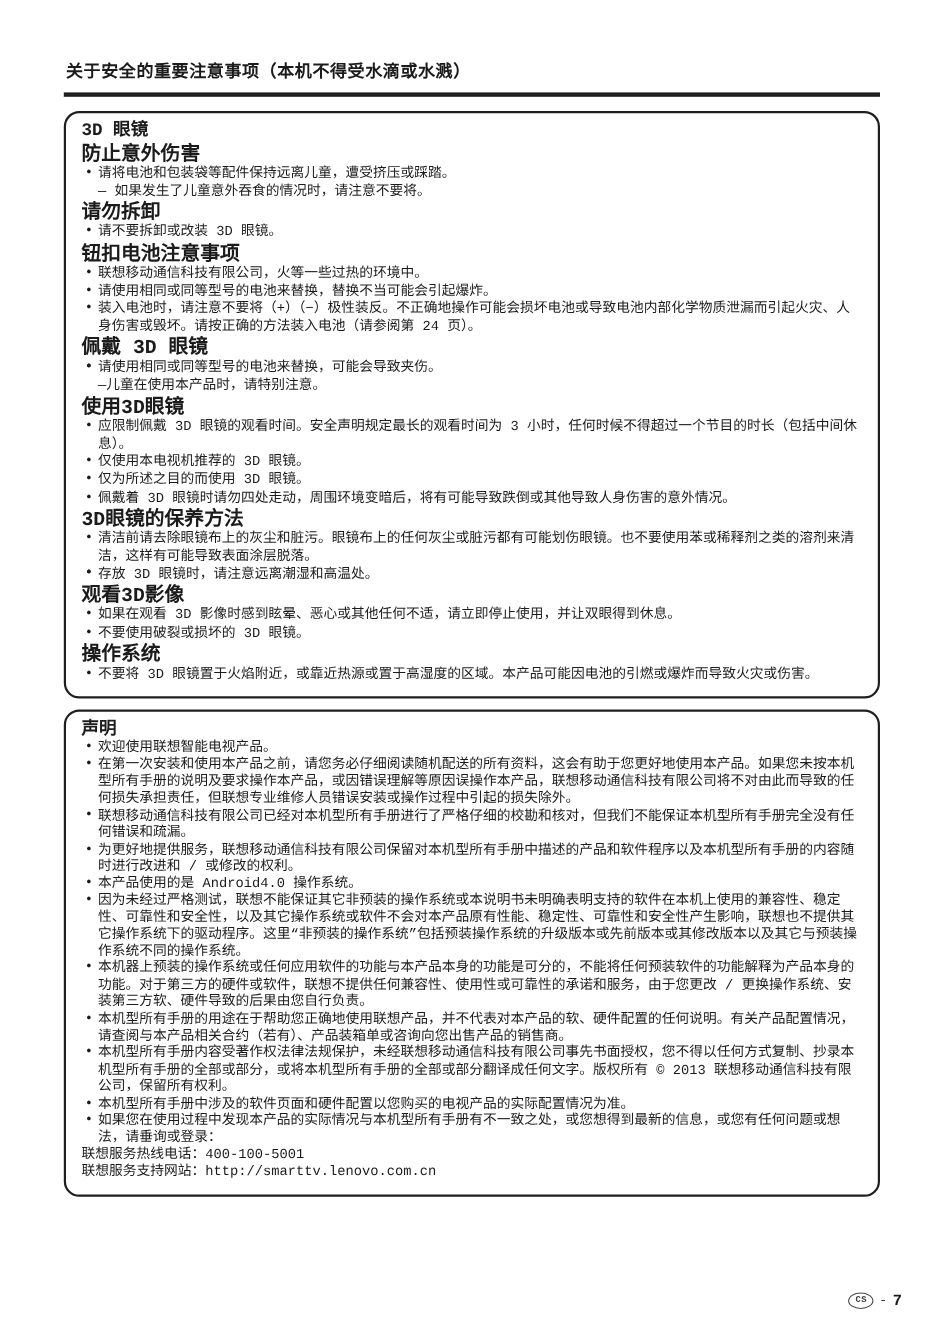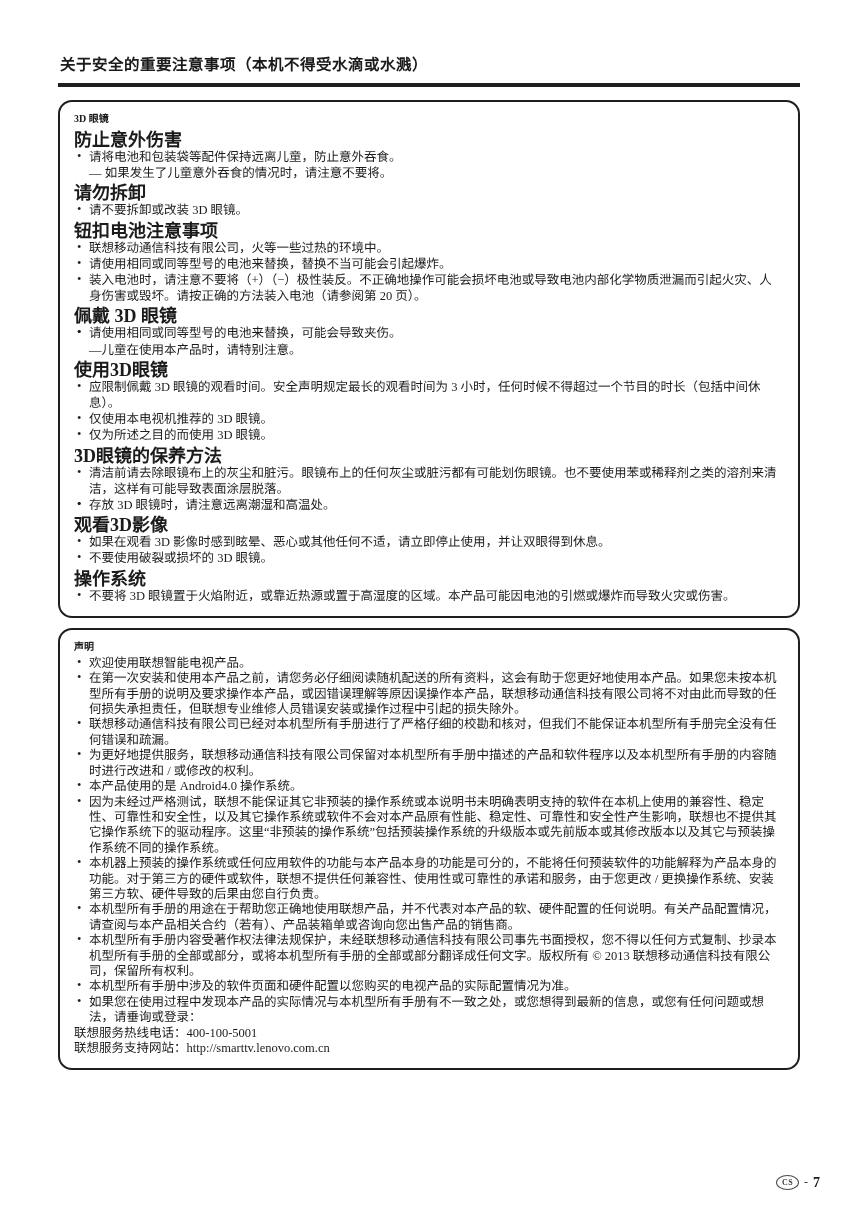--- a/index.html
+++ b/index.html
@@ -2,21 +2,21 @@
 <html lang="zh-CN"><head>
 <meta charset="utf-8">
 <style>
   html, body { margin: 0; padding: 0; background: #ffffff; }
   .page {
     position: relative;
     width: 860px;
     height: 1215px;
     background: #ffffff;
     color: #1b1b1b;
-    font-family: Liberation Serif, serif;
+    font-family: Liberation Mono, monospace;
     overflow: hidden;
     box-sizing: border-box;
   }
   .content { padding: 52px 60px 0 58px; }
   .page-title {
     font-size: 15.5px;
     font-weight: bold;
     margin: 0 0 9px 2px;
     letter-spacing: 0.5px;
   }
@@ -28,21 +28,21 @@
   .box {
     border: 2px solid #1f1f1f;
     border-radius: 14px;
     padding: 7px 14px 12px 14px;
     font-size: 12.5px;
     line-height: 16.2px;
     background: #ffffff;
   }
   .box--statement { margin-top: 10px; line-height: 15.4px; }
   .box-title {
-    font-size: 10px;
+    font-size: 16px;
     font-weight: bold;
     line-height: 19px;
   }
   .sec-h {
     font-weight: bold;
     font-size: 18px;
     margin-top: 4px;
     line-height: 17px;
   }
   .li { position: relative; padding-left: 15px; }
@@ -82,21 +82,21 @@
     <h1 class="page-title">关于安全的重要注意事项（本机不得受水滴或水溅）</h1>
     <div class="title-rule"></div>
 
     <section class="box">
       <div class="box-title">3D 眼镜</div>
 
       <div class="sec">
         <div class="sec-h">防止意外伤害</div>
         <div class="li">
           <span class="mk">•</span>
-          <span class="li-t">请将电池和包装袋等配件保持远离儿童，防止意外吞食。</span>
+          <span class="li-t">请将电池和包装袋等配件保持远离儿童，遭受挤压或踩踏。</span>
         </div>
         <div class="li li--dash">
           <span class="li-t">— 如果发生了儿童意外吞食的情况时，请注意不要将。</span>
         </div>
       </div>
 
       <div class="sec">
         <div class="sec-h">请勿拆卸</div>
         <div class="li">
           <span class="mk">•</span>
@@ -109,21 +109,21 @@
         <div class="li">
           <span class="mk">•</span>
           <span class="li-t">联想移动通信科技有限公司，火等一些过热的环境中。</span>
         </div>
         <div class="li">
           <span class="mk">•</span>
           <span class="li-t">请使用相同或同等型号的电池来替换，替换不当可能会引起爆炸。</span>
         </div>
         <div class="li">
           <span class="mk">•</span>
-          <span class="li-t">装入电池时，请注意不要将（+）（−）极性装反。不正确地操作可能会损坏电池或导致电池内部化学物质泄漏而引起火灾、人身伤害或毁坏。请按正确的方法装入电池（请参阅第 20 页）。</span>
+          <span class="li-t">装入电池时，请注意不要将（+）（−）极性装反。不正确地操作可能会损坏电池或导致电池内部化学物质泄漏而引起火灾、人身伤害或毁坏。请按正确的方法装入电池（请参阅第 24 页）。</span>
         </div>
       </div>
 
       <div class="sec">
         <div class="sec-h">佩戴 3D 眼镜</div>
         <div class="li">
           <span class="mk">•</span>
         </div>
         <div class="li">
           <span class="mk">•</span>
@@ -143,20 +143,21 @@
         <div class="li">
           <span class="mk">•</span>
           <span class="li-t">仅使用本电视机推荐的 3D 眼镜。</span>
         </div>
         <div class="li">
           <span class="mk">•</span>
           <span class="li-t">仅为所述之目的而使用 3D 眼镜。</span>
         </div>
         <div class="li">
           <span class="mk">•</span>
+          <span class="li-t">佩戴着 3D 眼镜时请勿四处走动，周围环境变暗后，将有可能导致跌倒或其他导致人身伤害的意外情况。</span>
         </div>
       </div>
 
       <div class="sec">
         <div class="sec-h">3D眼镜的保养方法</div>
         <div class="li">
           <span class="mk">•</span>
           <span class="li-t">清洁前请去除眼镜布上的灰尘和脏污。眼镜布上的任何灰尘或脏污都有可能划伤眼镜。也不要使用苯或稀释剂之类的溶剂来清洁，这样有可能导致表面涂层脱落。</span>
         </div>
         <div class="li">

